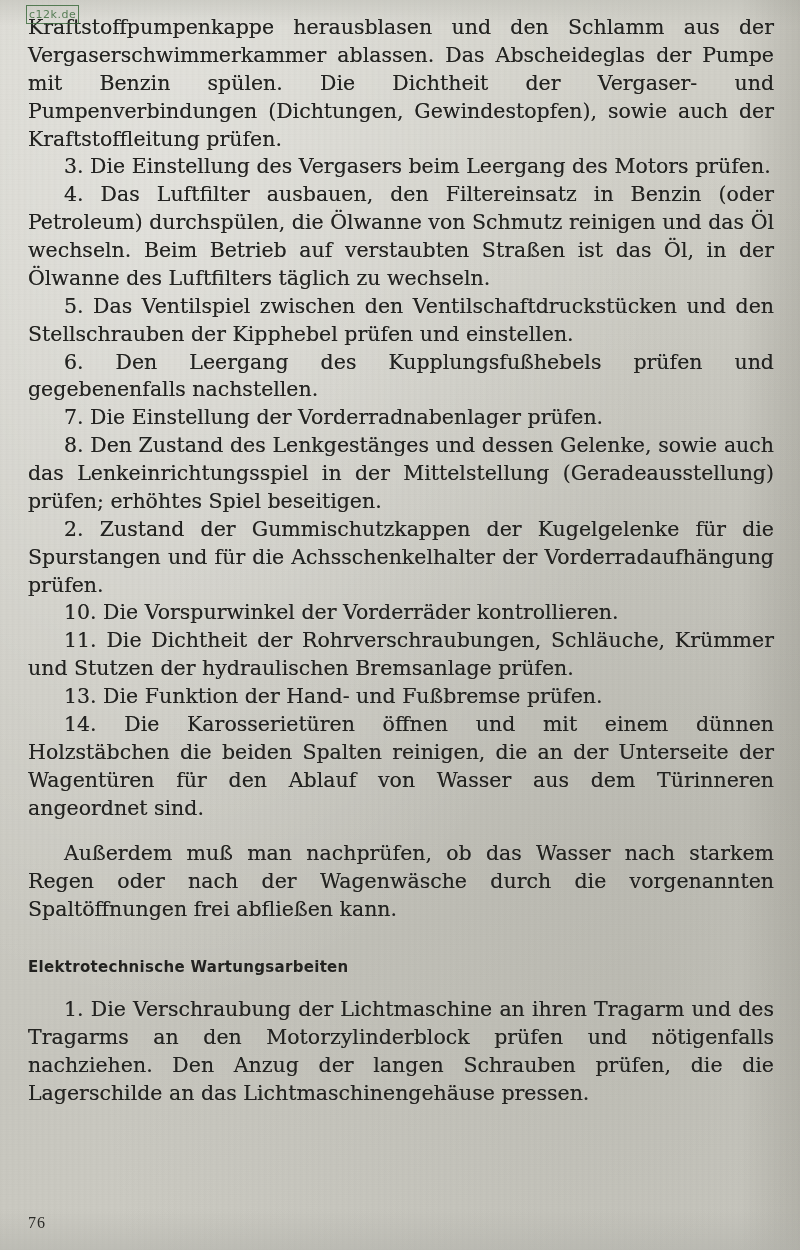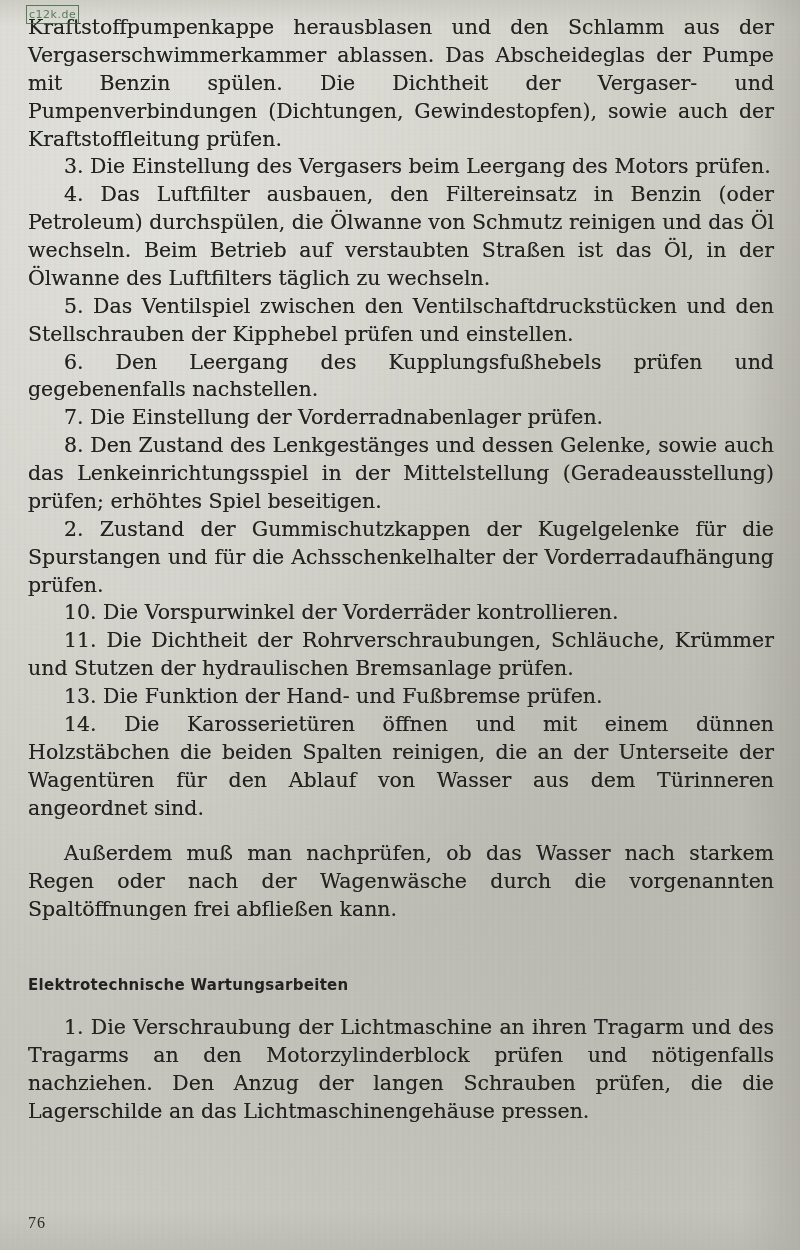--- a/index.html
+++ b/index.html
@@ -70,21 +70,21 @@
   .body-text p.noindent {
     text-indent: 0;
   }
   .section-head {
     position: relative;
     z-index: 2;
     font-family: "DejaVu Sans", sans-serif;
     font-weight: bold;
     font-size: 15px;
     color: #222220;
-    margin-top: 52px;
+    margin-top: 34px;
     margin-bottom: 20px;
     letter-spacing: 0.3px;
   }
   .gap-small { height: 18px; }
   .page-number {
     position: absolute;
     left: 28px;
     bottom: 18px;
     z-index: 3;
     font-family: Liberation Serif, serif;

